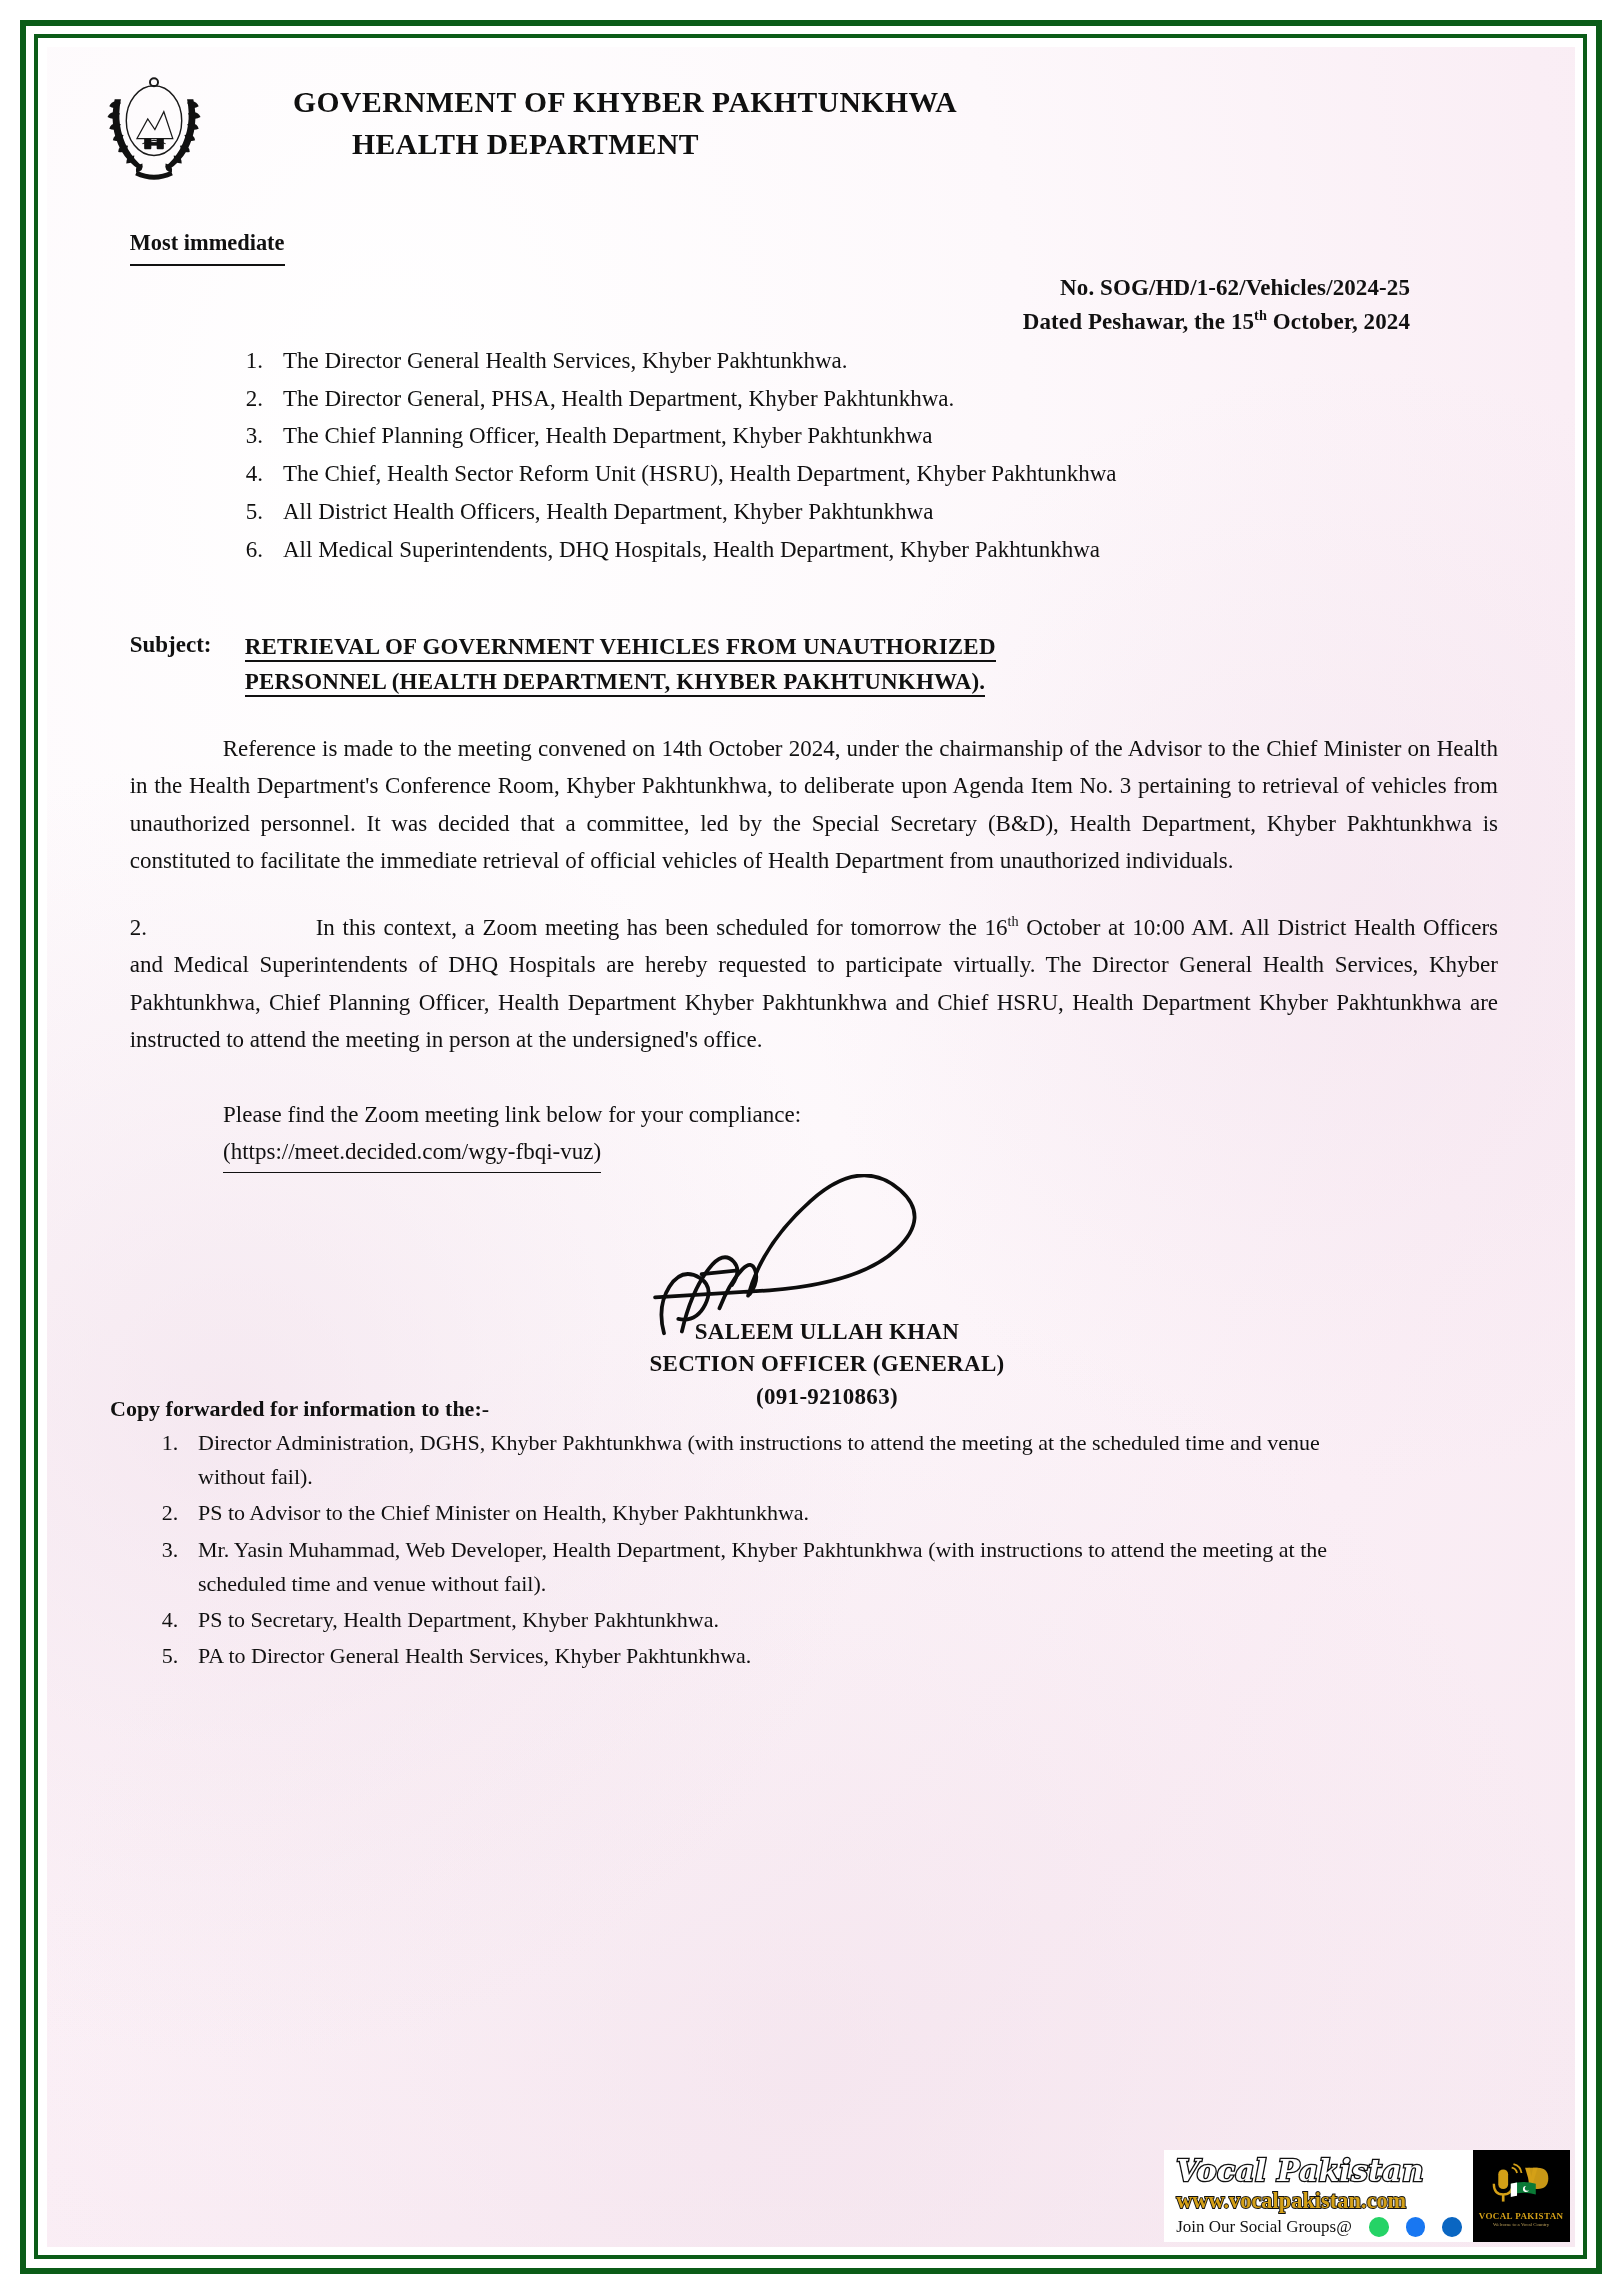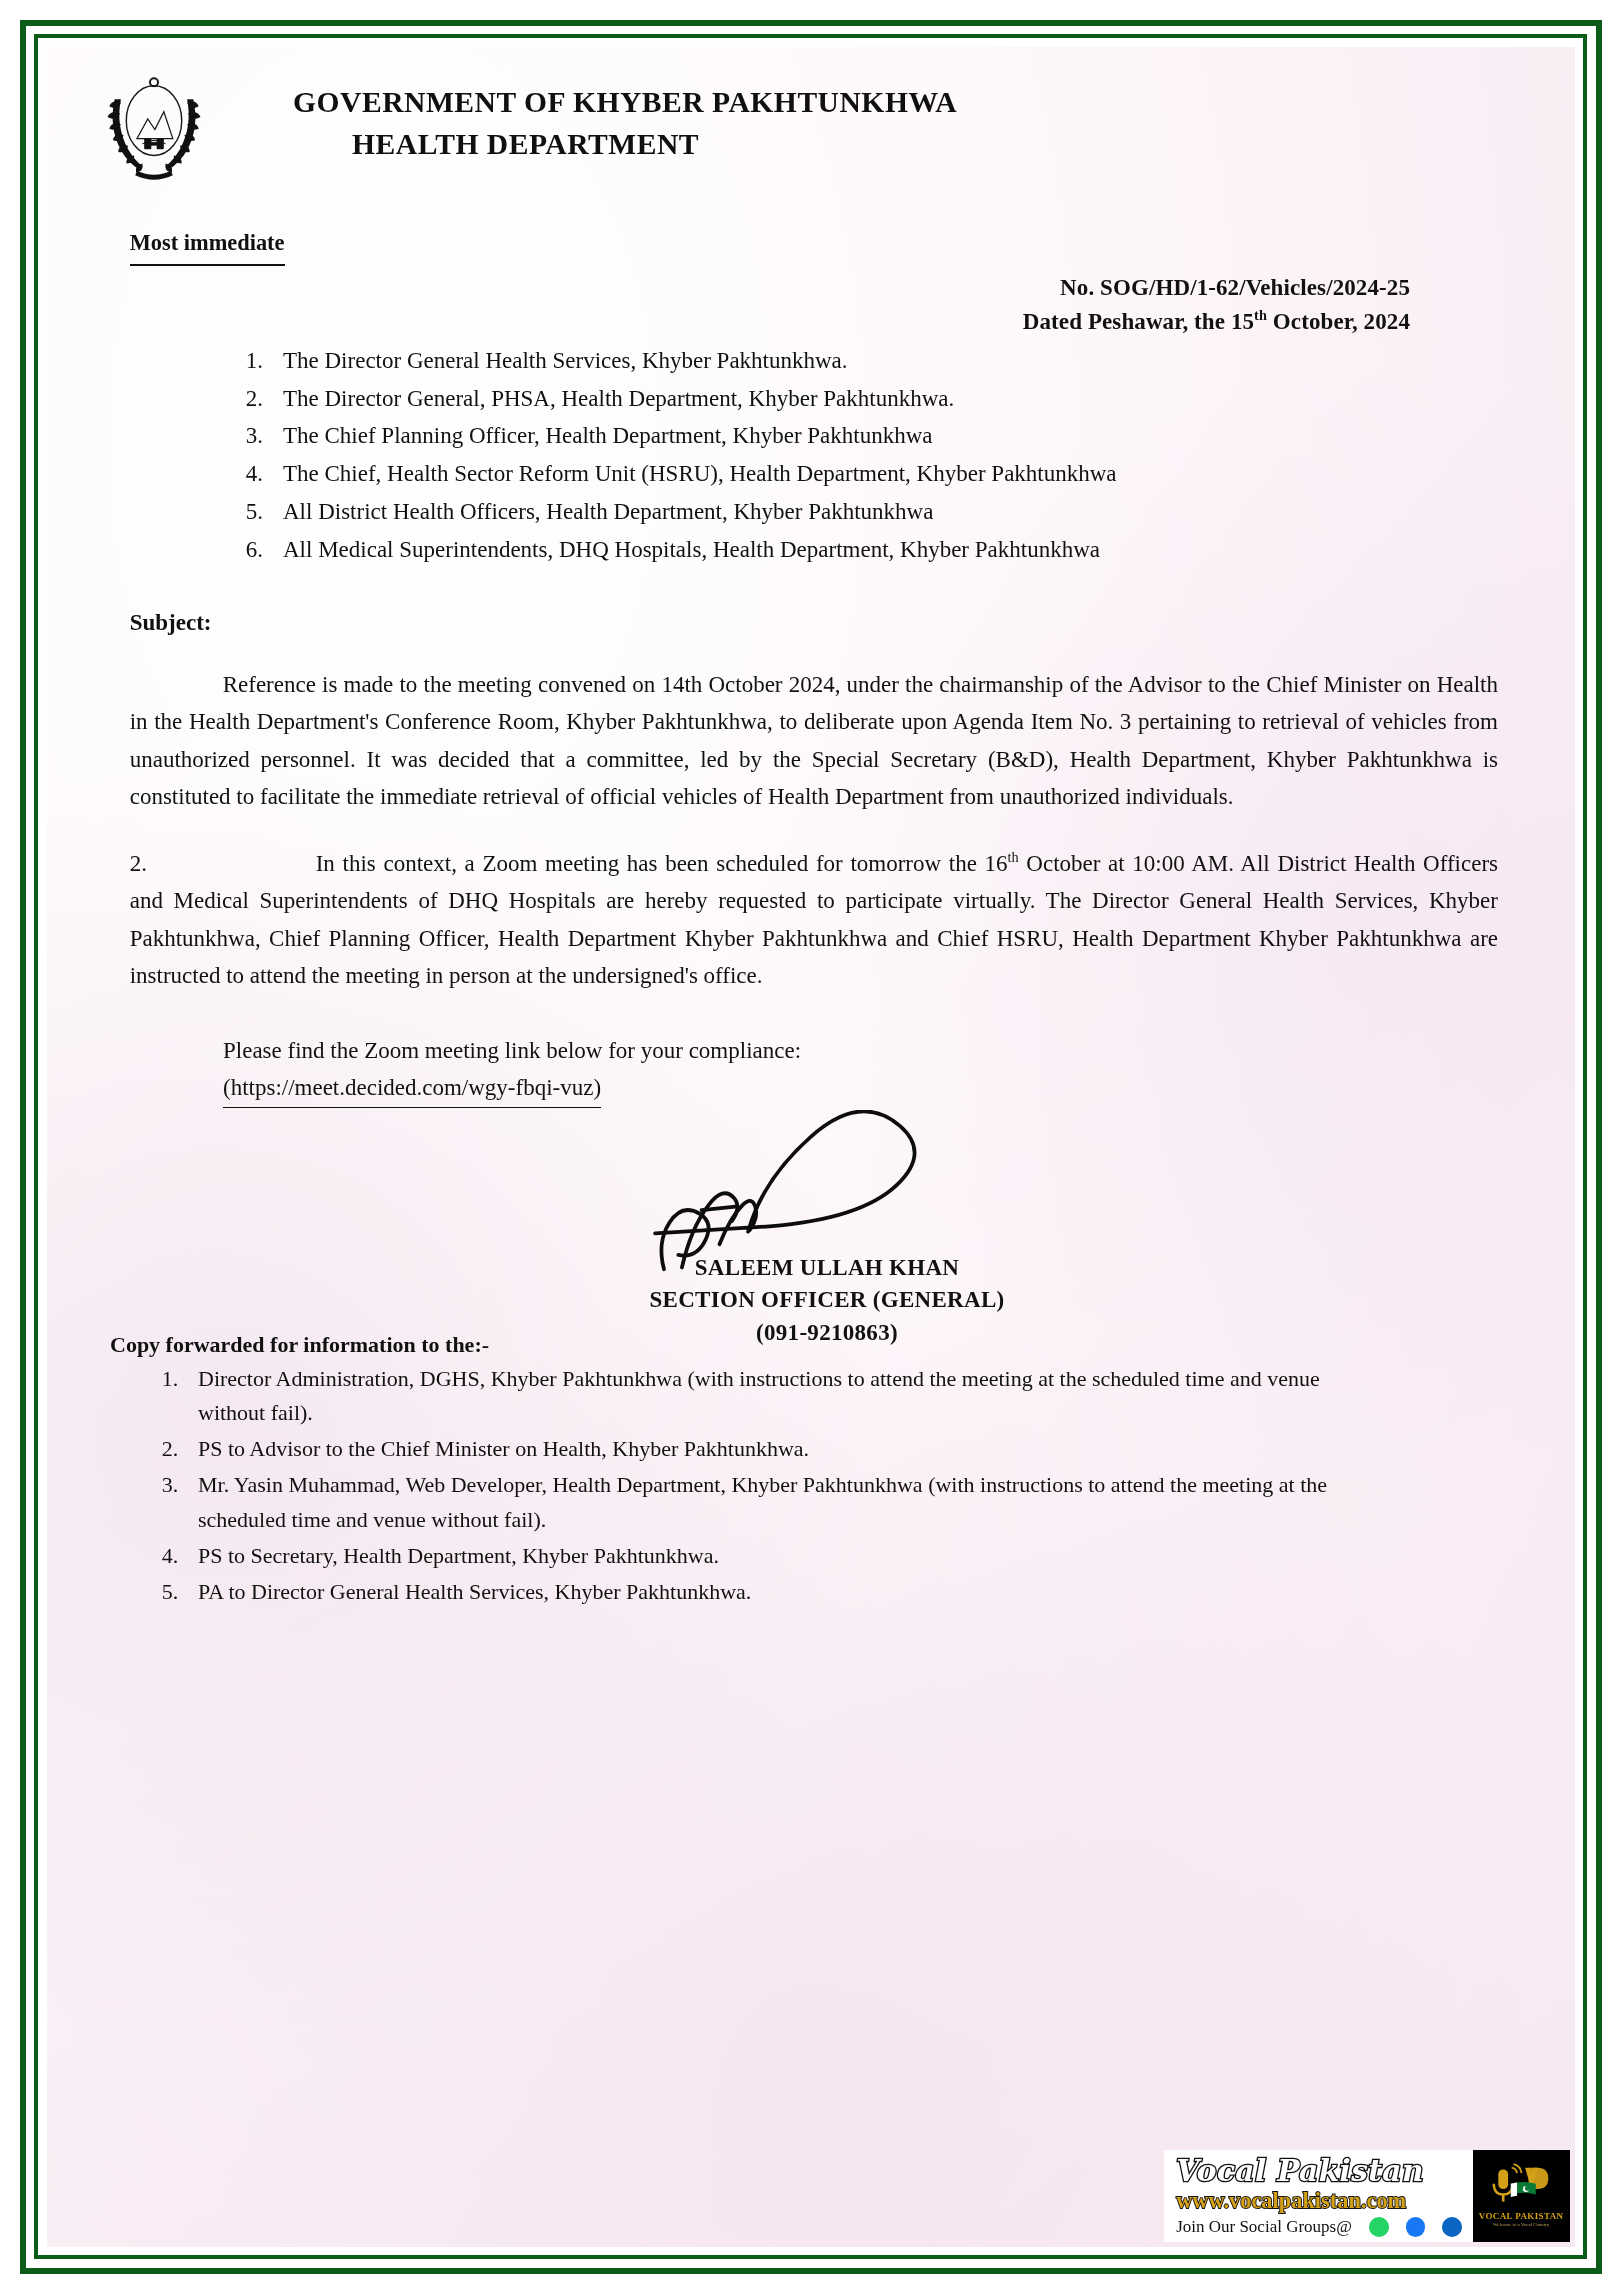--- a/index.html
+++ b/index.html
@@ -146,21 +146,21 @@
     content: counter(addr) ".";
     position: absolute;
     left: 1.8px;
     top: 0;
     font-size: 23px;
   }
   li.justify { text-align: justify; padding-right: 25px; }
 
   
   #subject-row {
-    margin-top: 41px;
+    margin-top: 63px;
     display: flex;
     padding-left: 19.7px;
   }
   #subject-label {
     flex: 0 0 auto;
     width: 115px;
     font-weight: bold;
     font-size: 23px;
     color: #111;
     padding-top: 1.8px;
@@ -423,20 +423,24 @@
       <li>The Director General Health Services, Khyber Pakhtunkhwa.</li>
       <li>The Director General, PHSA, Health Department, Khyber Pakhtunkhwa.</li>
       <li>The Chief Planning Officer, Health Department, Khyber Pakhtunkhwa</li>
       <li class="justify">The Chief, Health Sector Reform Unit (HSRU), Health Department, Khyber Pakhtunkhwa</li>
       <li>All District Health Officers, Health Department, Khyber Pakhtunkhwa</li>
       <li class="justify">All Medical Superintendents, DHQ Hospitals, Health Department, Khyber Pakhtunkhwa</li>
     </ol>
 
     <div id="subject-row">
       <div id="subject-label">Subject:</div>
+      <div id="subject-text">
+        <span>RETRIEVAL OF GOVERNMENT VEHICLES FROM UNAUTHORIZED</span><br>
+        <span>PERSONNEL (HEALTH DEPARTMENT, KHYBER PAKHTUNKHWA).</span>
+      </div>
     </div>
 
     <p class="para"><span class="indent"></span><span>Reference is made to the meeting convened on 14th October 2024, under the chairmanship of the Advisor to the Chief Minister on Health in the Health Department's Conference Room, Khyber Pakhtunkhwa, to deliberate upon Agenda Item No. 3 pertaining to retrieval of vehicles from unauthorized personnel. It was decided that a committee, led by the Special Secretary (B&amp;D), Health Department, Khyber Pakhtunkhwa is constituted to facilitate the immediate retrieval of official vehicles of Health Department from unauthorized individuals.</span></p>
 
     <p class="para"><span class="para-num">2.</span><span class="indent"></span><span>In this context, a Zoom meeting has been scheduled for tomorrow the 16</span><sup>th</sup><span> October at 10:00 AM. All District Health Officers and Medical Superintendents of DHQ Hospitals are hereby requested to participate virtually. The Director General Health Services, Khyber Pakhtunkhwa, Chief Planning Officer, Health Department Khyber Pakhtunkhwa and Chief HSRU, Health Department Khyber Pakhtunkhwa are instructed to attend the meeting in person at the undersigned's office.</span></p>
 
     <div id="link-block">
       <div>Please find the Zoom meeting link below for your compliance:</div>
       <div id="meet-link">(https://meet.decided.com/wgy-fbqi-vuz)</div>
     </div>

